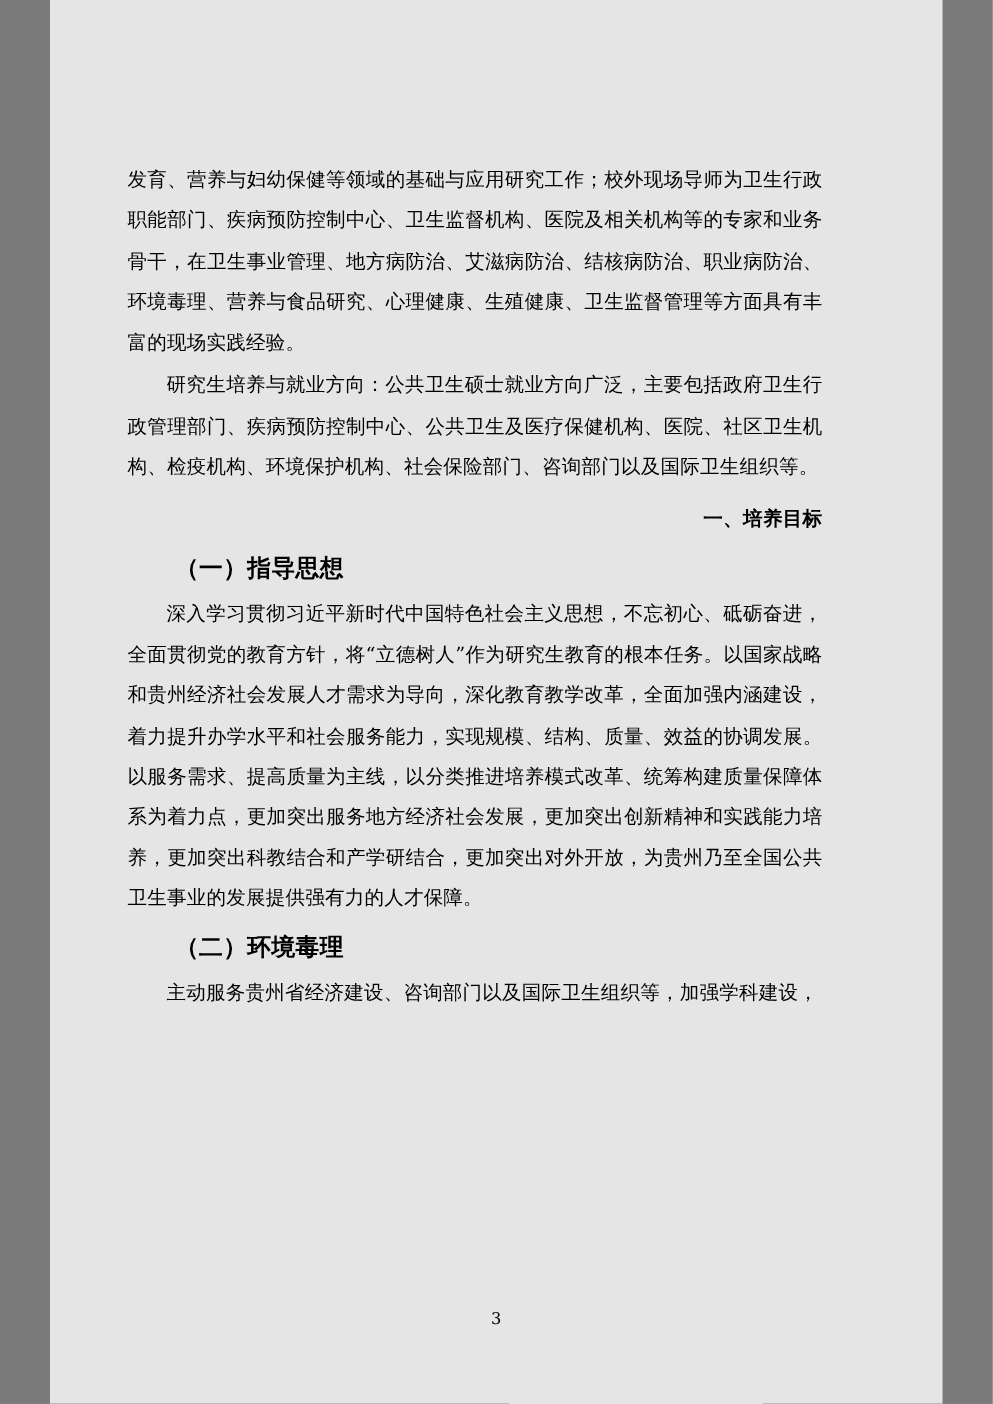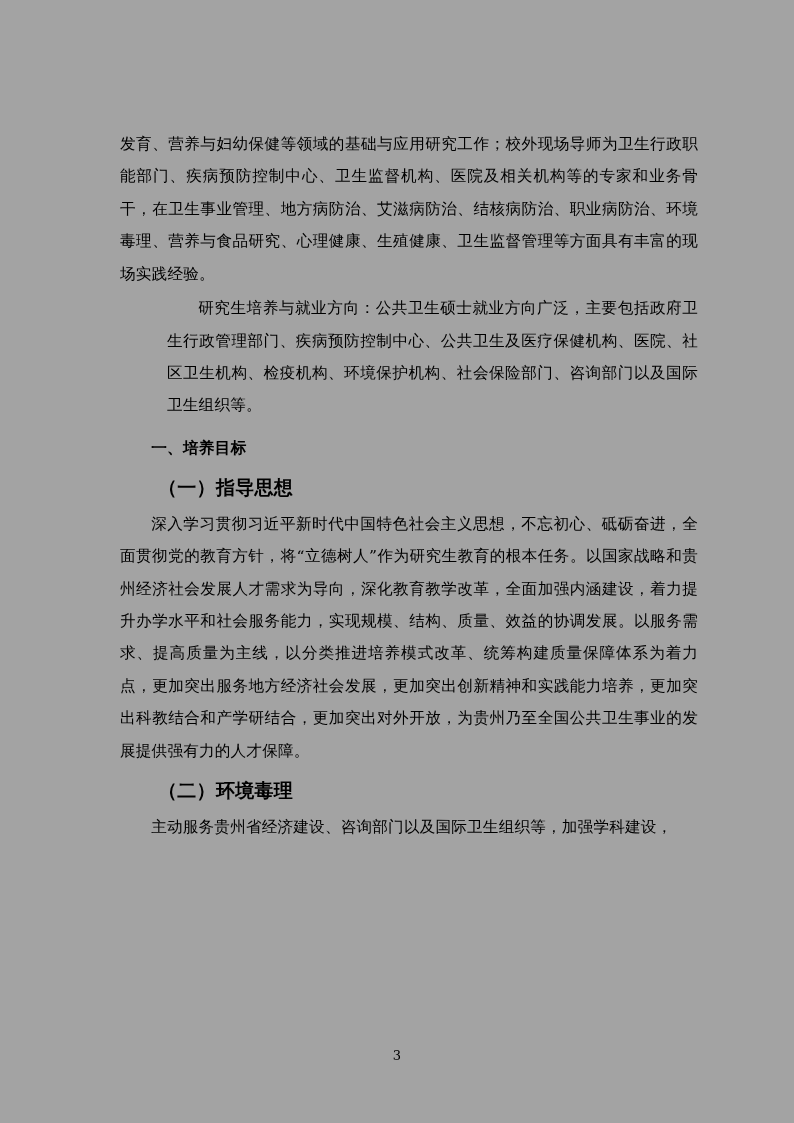--- a/index.html
+++ b/index.html
@@ -1,27 +1,27 @@
 <!DOCTYPE html>
 <html><head>
 <meta charset="utf-8">
 <style>
   html, body {
     margin: 0;
     padding: 0;
     background: #7a7a7a;
   }
   .page {
-    width: 794px;
+    width: 714px;
     height: 1123px;
-    background: #a3a3a3;
+    background: #e5e5e5;
     margin: 0 auto;
     position: relative;
     box-sizing: border-box;
-    padding: 128px 96px 60px 120px;
+    padding: 128px 96px 60px 62px;
     font-family: "DejaVu Serif", "Liberation Serif", serif;
     color: #000000;
     overflow: hidden;
   }
   .body-text {
     font-size: 15.6px;
     line-height: 2.08;
     text-align: justify;
     text-justify: inter-ideograph;
     letter-spacing: 0.2px;
@@ -31,33 +31,33 @@
     text-indent: 2em;
   }
   .heading1 {
     font-family: "DejaVu Sans", "Liberation Sans", sans-serif;
     font-weight: bold;
     font-size: 15.6px;
     line-height: 2.08;
     margin: 10px 0 2px 0;
     text-indent: 2em;
     letter-spacing: 0.3px;
+    text-align: right;
   }
   .heading2 {
     font-family: "DejaVu Sans", "Liberation Sans", sans-serif;
     font-weight: bold;
     font-size: 19px;
     line-height: 2.08;
     margin: 4px 0 0 0;
     text-indent: 2em;
     letter-spacing: 0.3px;
   }
   .para-gap {
     margin-top: 2px;
-    margin-left: 47px;
   }
   .page-number {
     position: absolute;
     left: 0;
     right: 0;
     bottom: 60px;
     text-align: center;
     font-size: 13px;
     font-family: "DejaVu Serif", "Liberation Serif", serif;
     color: #000;

